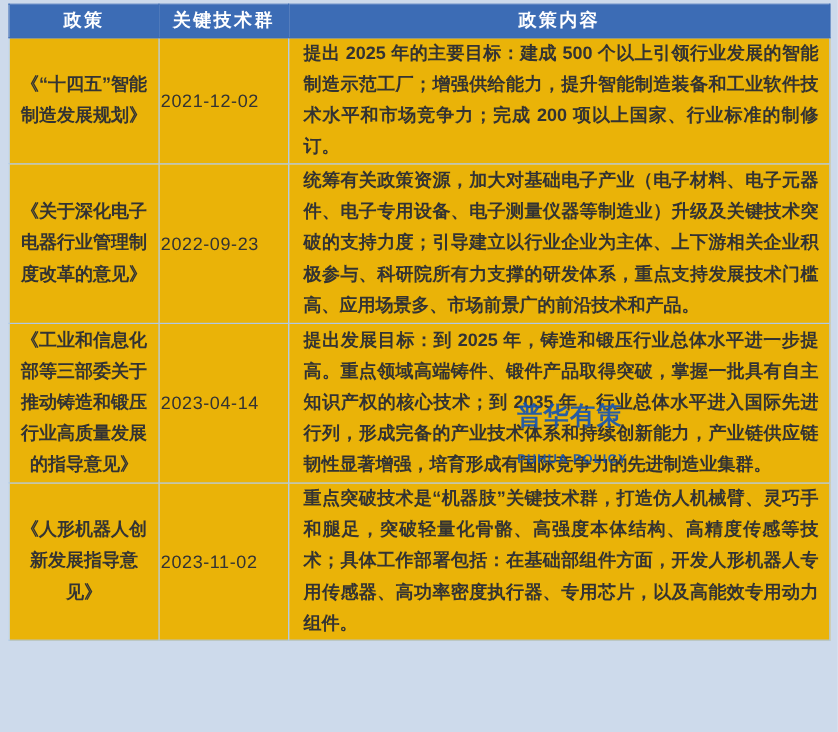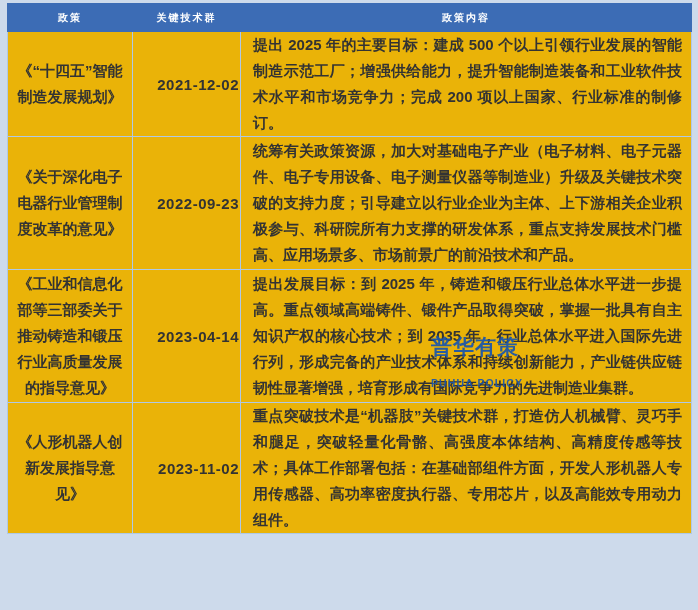--- a/index.html
+++ b/index.html
@@ -21,21 +21,21 @@
     left:7px;
     top:3px;
     width:684px;
     border-collapse:collapse;
     table-layout:fixed;
     background:#FFFFFF;
   }
   table.policy-table th{
     background:var(--header-bg,#3C6CB5);
     color:#FFFFFF;
-    font-size:10px;
+    font-size:15px;
     font-weight:700;
     height:27px;
     padding:0;
     border:1px solid var(--header-bg,#3C6CB5);
     letter-spacing:2px;
     text-align:center;
     vertical-align:middle;
   }
   table.policy-table td{
     border:1px solid var(--border,#AFC9E5);
@@ -44,23 +44,23 @@
     background:#eab308;
   }
   td.policy{
     text-align:center;
     font-weight:700;
     font-size:15px;
     line-height:26px;
     padding:0 9px;
   }
   td.date{
-    text-align:right;
+    text-align:left;
     font-size:15px;
-    font-weight:700;
+    font-weight:400;
     letter-spacing:0.5px;
     margin-left:48px;
   }
   td.content{
     text-align:justify;
     font-size:15px;
     font-weight:600;
     line-height:26px;
     padding:0 9px 0 12px;
   }

